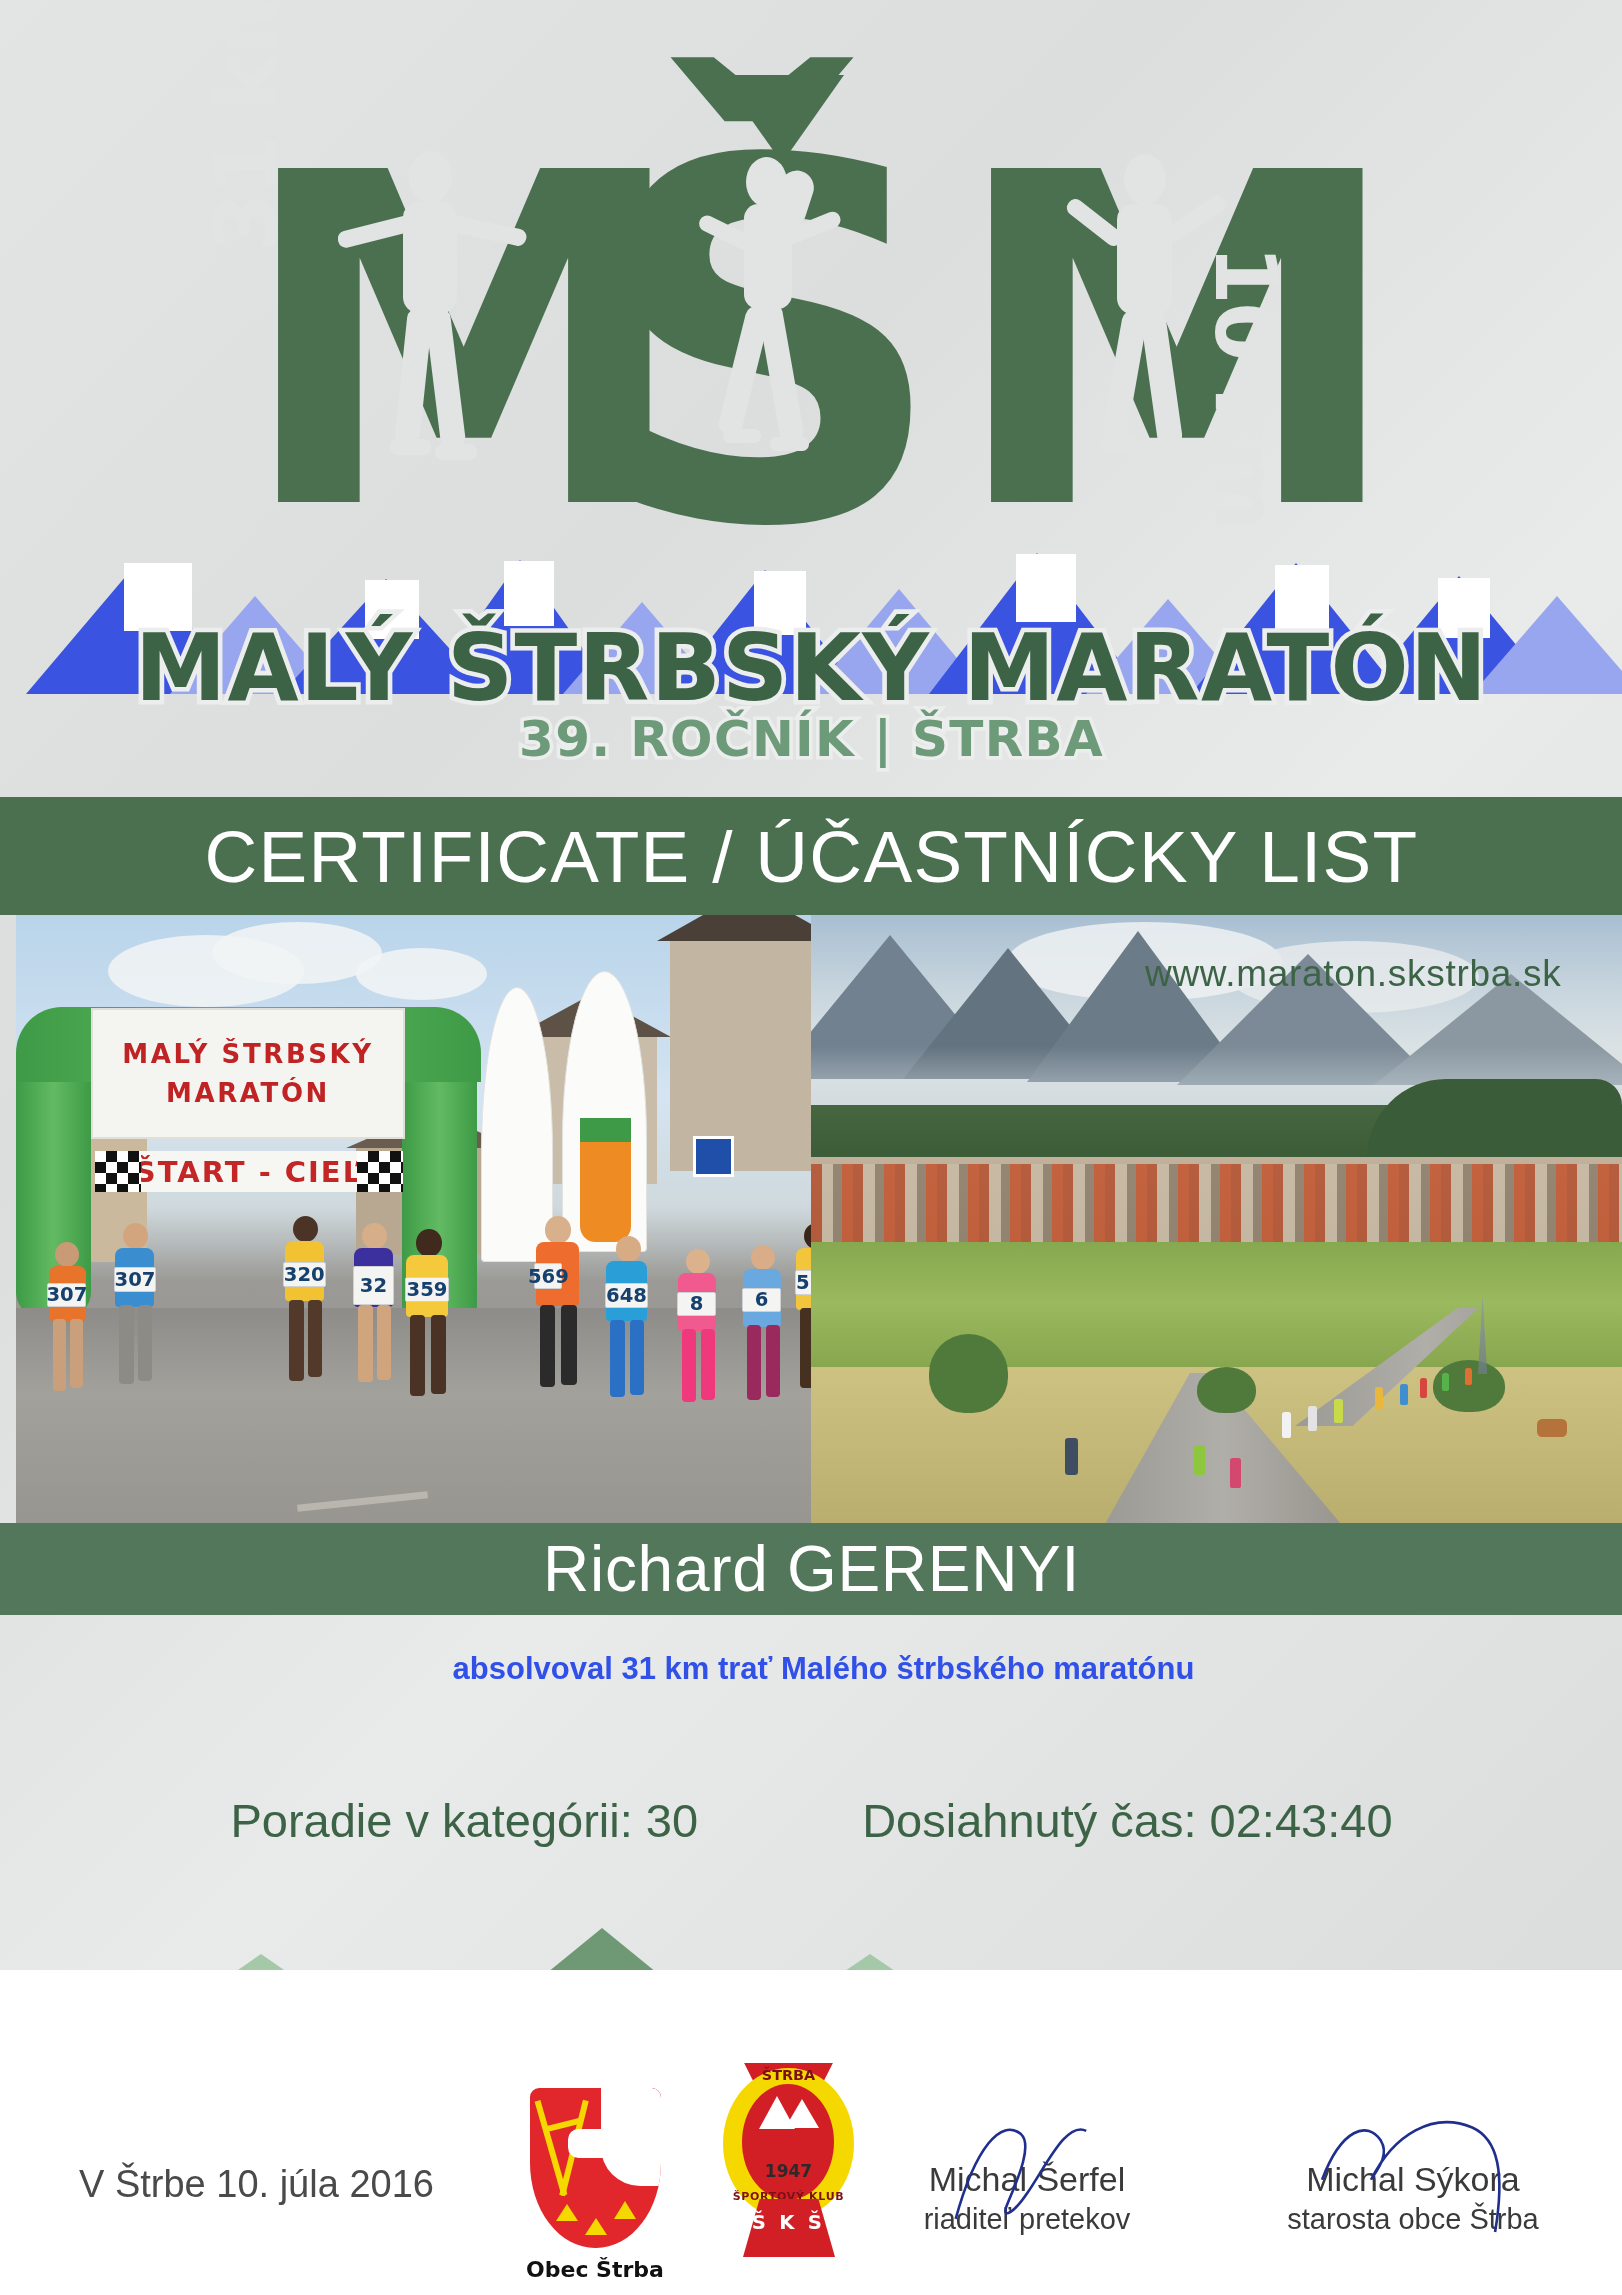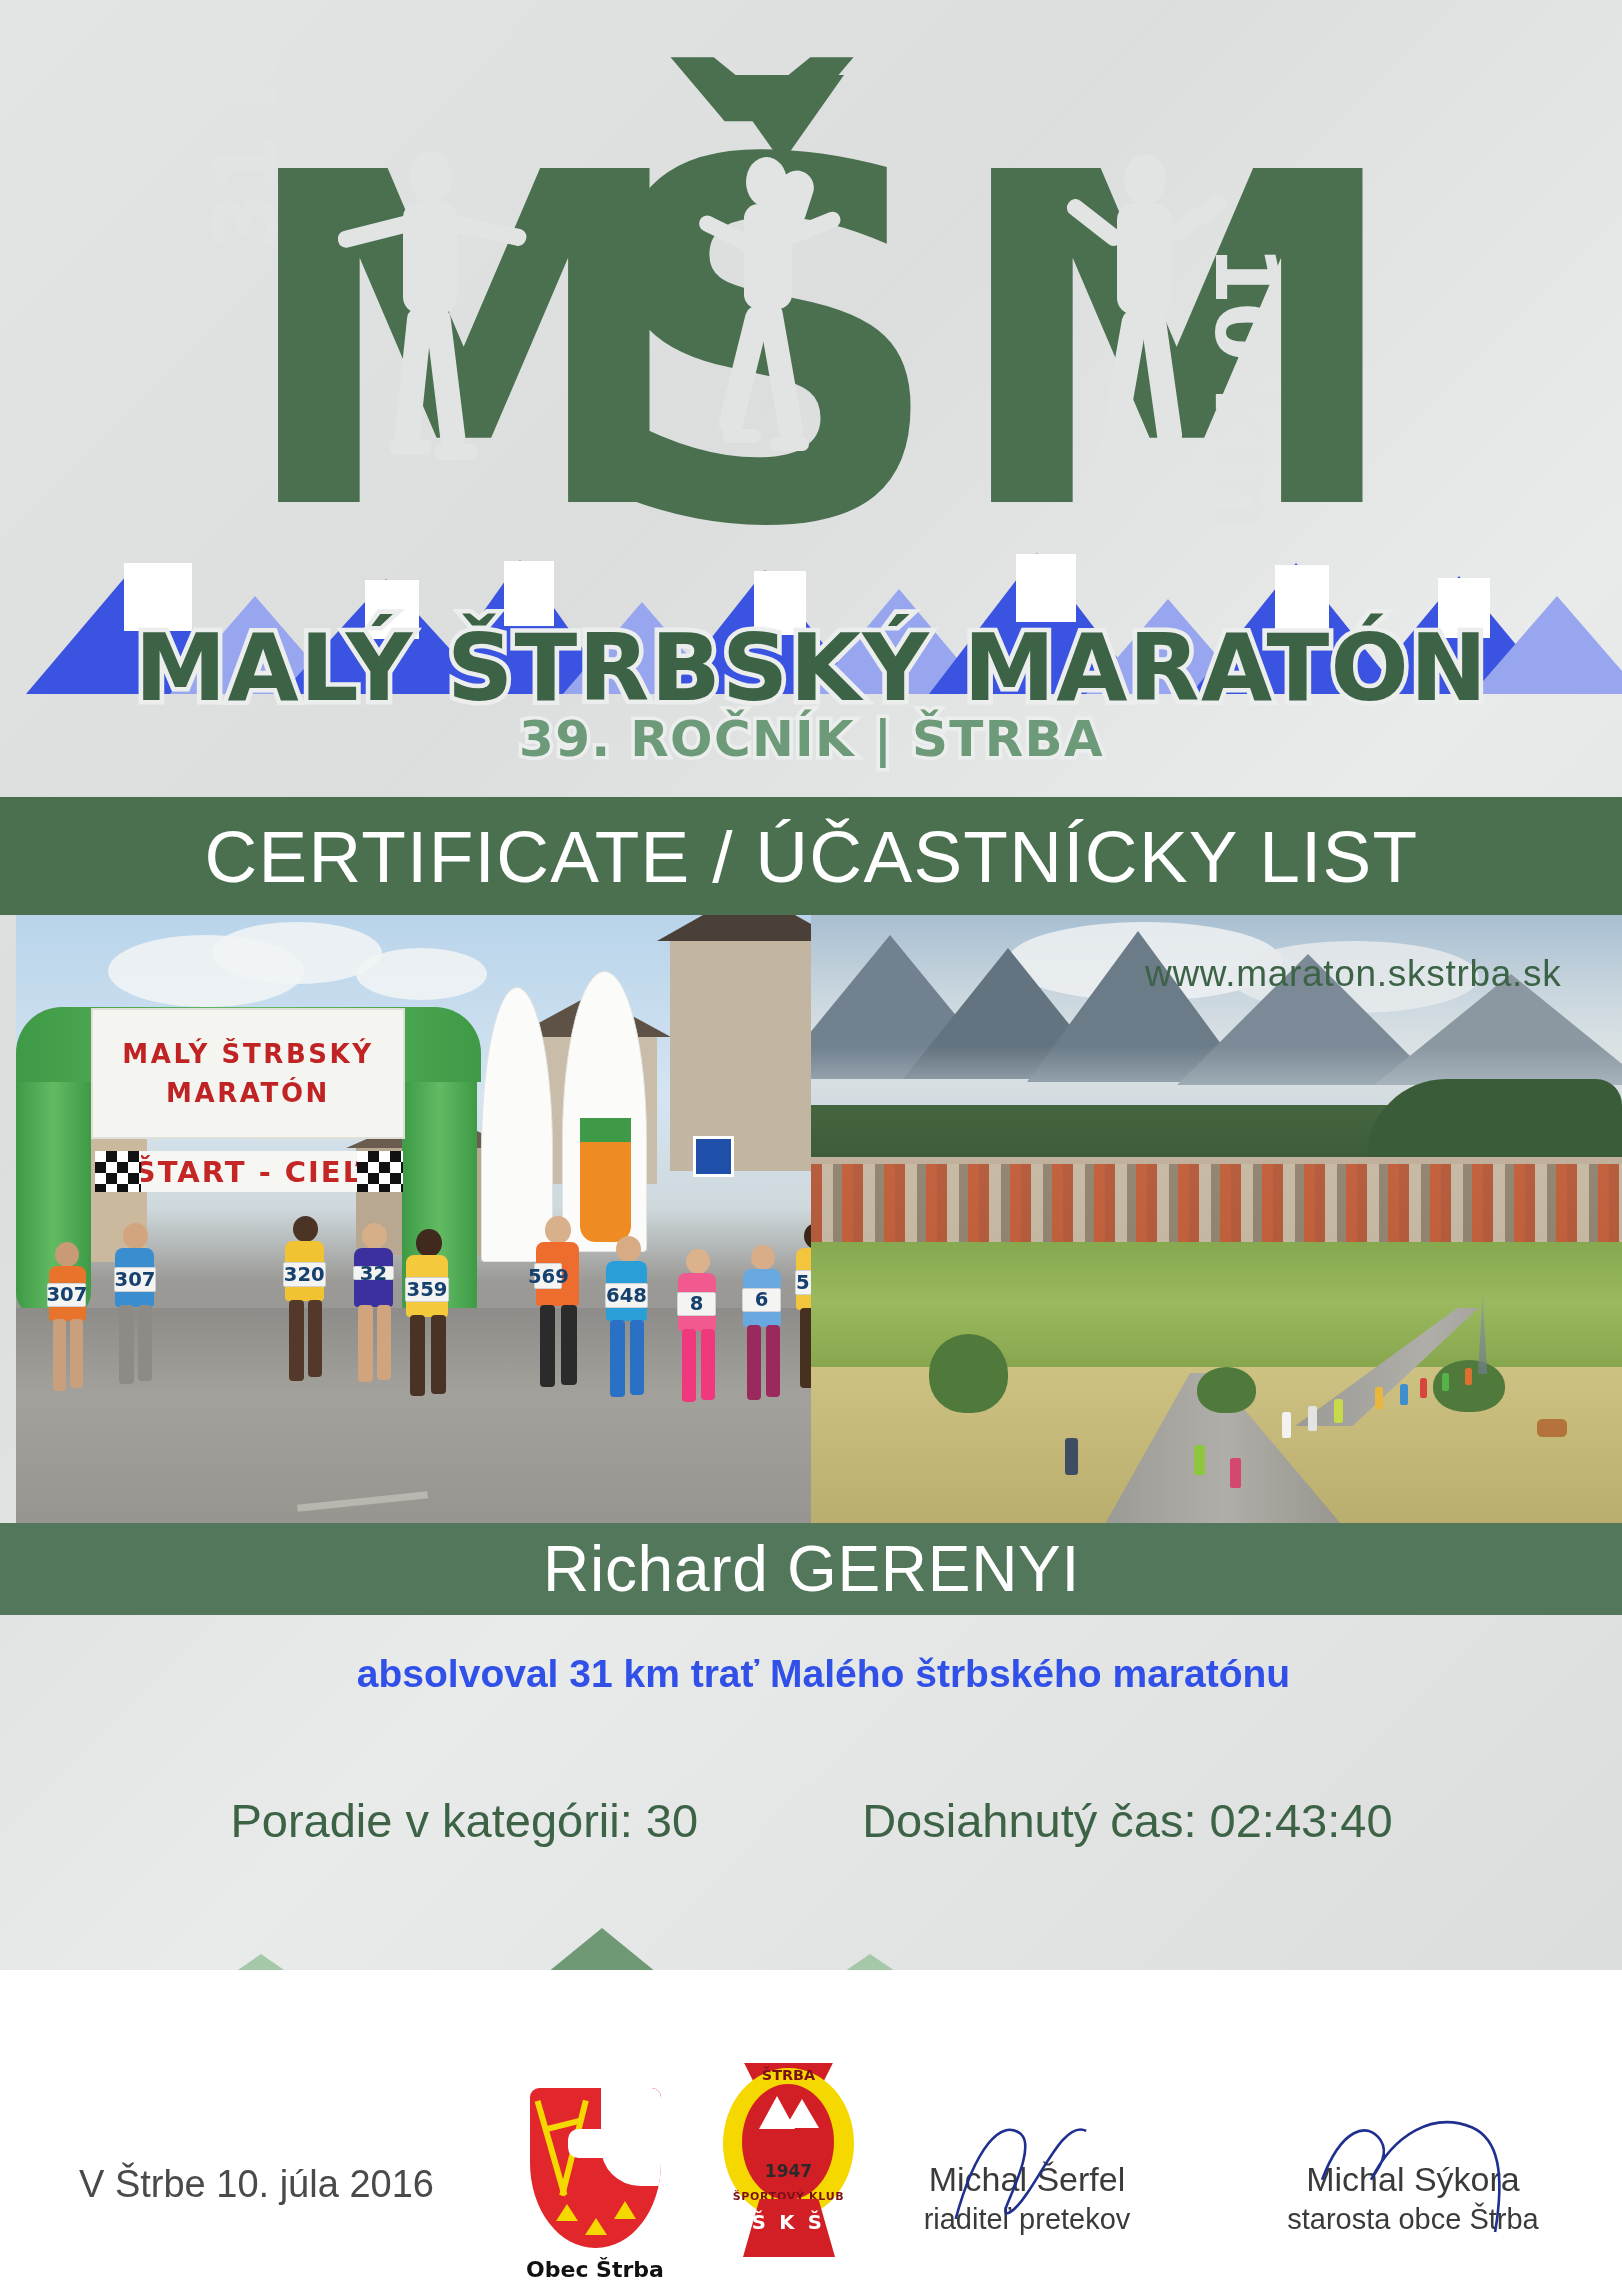--- a/index.html
+++ b/index.html
@@ -129,21 +129,21 @@
              font-family:"Liberation Sans",sans-serif; letter-spacing:0.7px; }
 
   
   #name-band { position:absolute; left:0; top:1523px; width:1623px; height:92px;
                background:#52775a; display:flex; align-items:center; justify-content:center; }
   #name-band .nm { color:#ffffff; font-size:64px; font-family:"Liberation Sans",sans-serif;
                    letter-spacing:0.7px; white-space:nowrap; }
 
   
   #desc { position:absolute; left:0; top:1649px; width:1623px; text-align:center; }
-  #desc .dl { color:#3050e8; font-size:39px; font-family:"Liberation Sans",sans-serif;
+  #desc .dl { color:#3050e8; font-size:31px; font-family:"Liberation Sans",sans-serif;
               font-weight:bold; line-height:1.28; white-space:nowrap;margin-left:24px; }
 
   
   #results { position:absolute; left:0; top:1793px; width:1623px;
              display:flex; justify-content:center; gap:164px; }
   #results .rt { color:#3d6347; font-size:47px; font-family:"Liberation Sans",sans-serif;
                  white-space:nowrap; }
 
   
   #bottom-mtn { position:absolute; left:0; top:1885px; width:1623px; height:262px; overflow:hidden; }
@@ -320,21 +320,21 @@
         <div class="rf-leg" style="left:18.3px;top:84px;width:14.4px;height:81px;background:#53392a;"></div>
         <div class="rf-leg" style="left:37px;top:84px;width:14.4px;height:77px;background:#53392a;"></div>
         <div class="bib" style="left:11.8px;top:46px;width:43px;height:25px;">320</div>
       </div>
 
       <div class="runner-fig" style="left:324px;top:308px;width:65px;height:190px;">
         <div class="rf-head" style="left:22px;top:0;width:25px;height:26px;background:#d6ae88;"></div>
         <div class="rf-torso" style="left:14.4px;top:25px;width:39px;height:59px;background:#3c2f9e;"></div>
         <div class="rf-leg" style="left:18.3px;top:82px;width:14.4px;height:77px;background:#d0a57e;"></div>
         <div class="rf-leg" style="left:37px;top:82px;width:14.4px;height:75px;background:#d0a57e;"></div>
-        <div class="bib" style="left:13px;top:43px;width:41px;height:14px;">32</div>
+        <div class="bib" style="left:13px;top:43px;width:41px;height:39px;">32</div>
       </div>
 
       <div class="runner-fig" style="left:376px;top:314px;width:68px;height:196px;">
         <div class="rf-head" style="left:23.6px;top:0;width:26px;height:27.5px;background:#402a1e;"></div>
         <div class="rf-torso" style="left:14.4px;top:26px;width:42px;height:62px;background:#f4c93c;"></div>
         <div class="rf-leg" style="left:18.3px;top:86px;width:15px;height:81px;background:#4a3225;"></div>
         <div class="rf-leg" style="left:39px;top:86px;width:15px;height:79px;background:#4a3225;"></div>
         <div class="bib" style="left:13px;top:48px;width:44px;height:25px;">359</div>
       </div>
 

